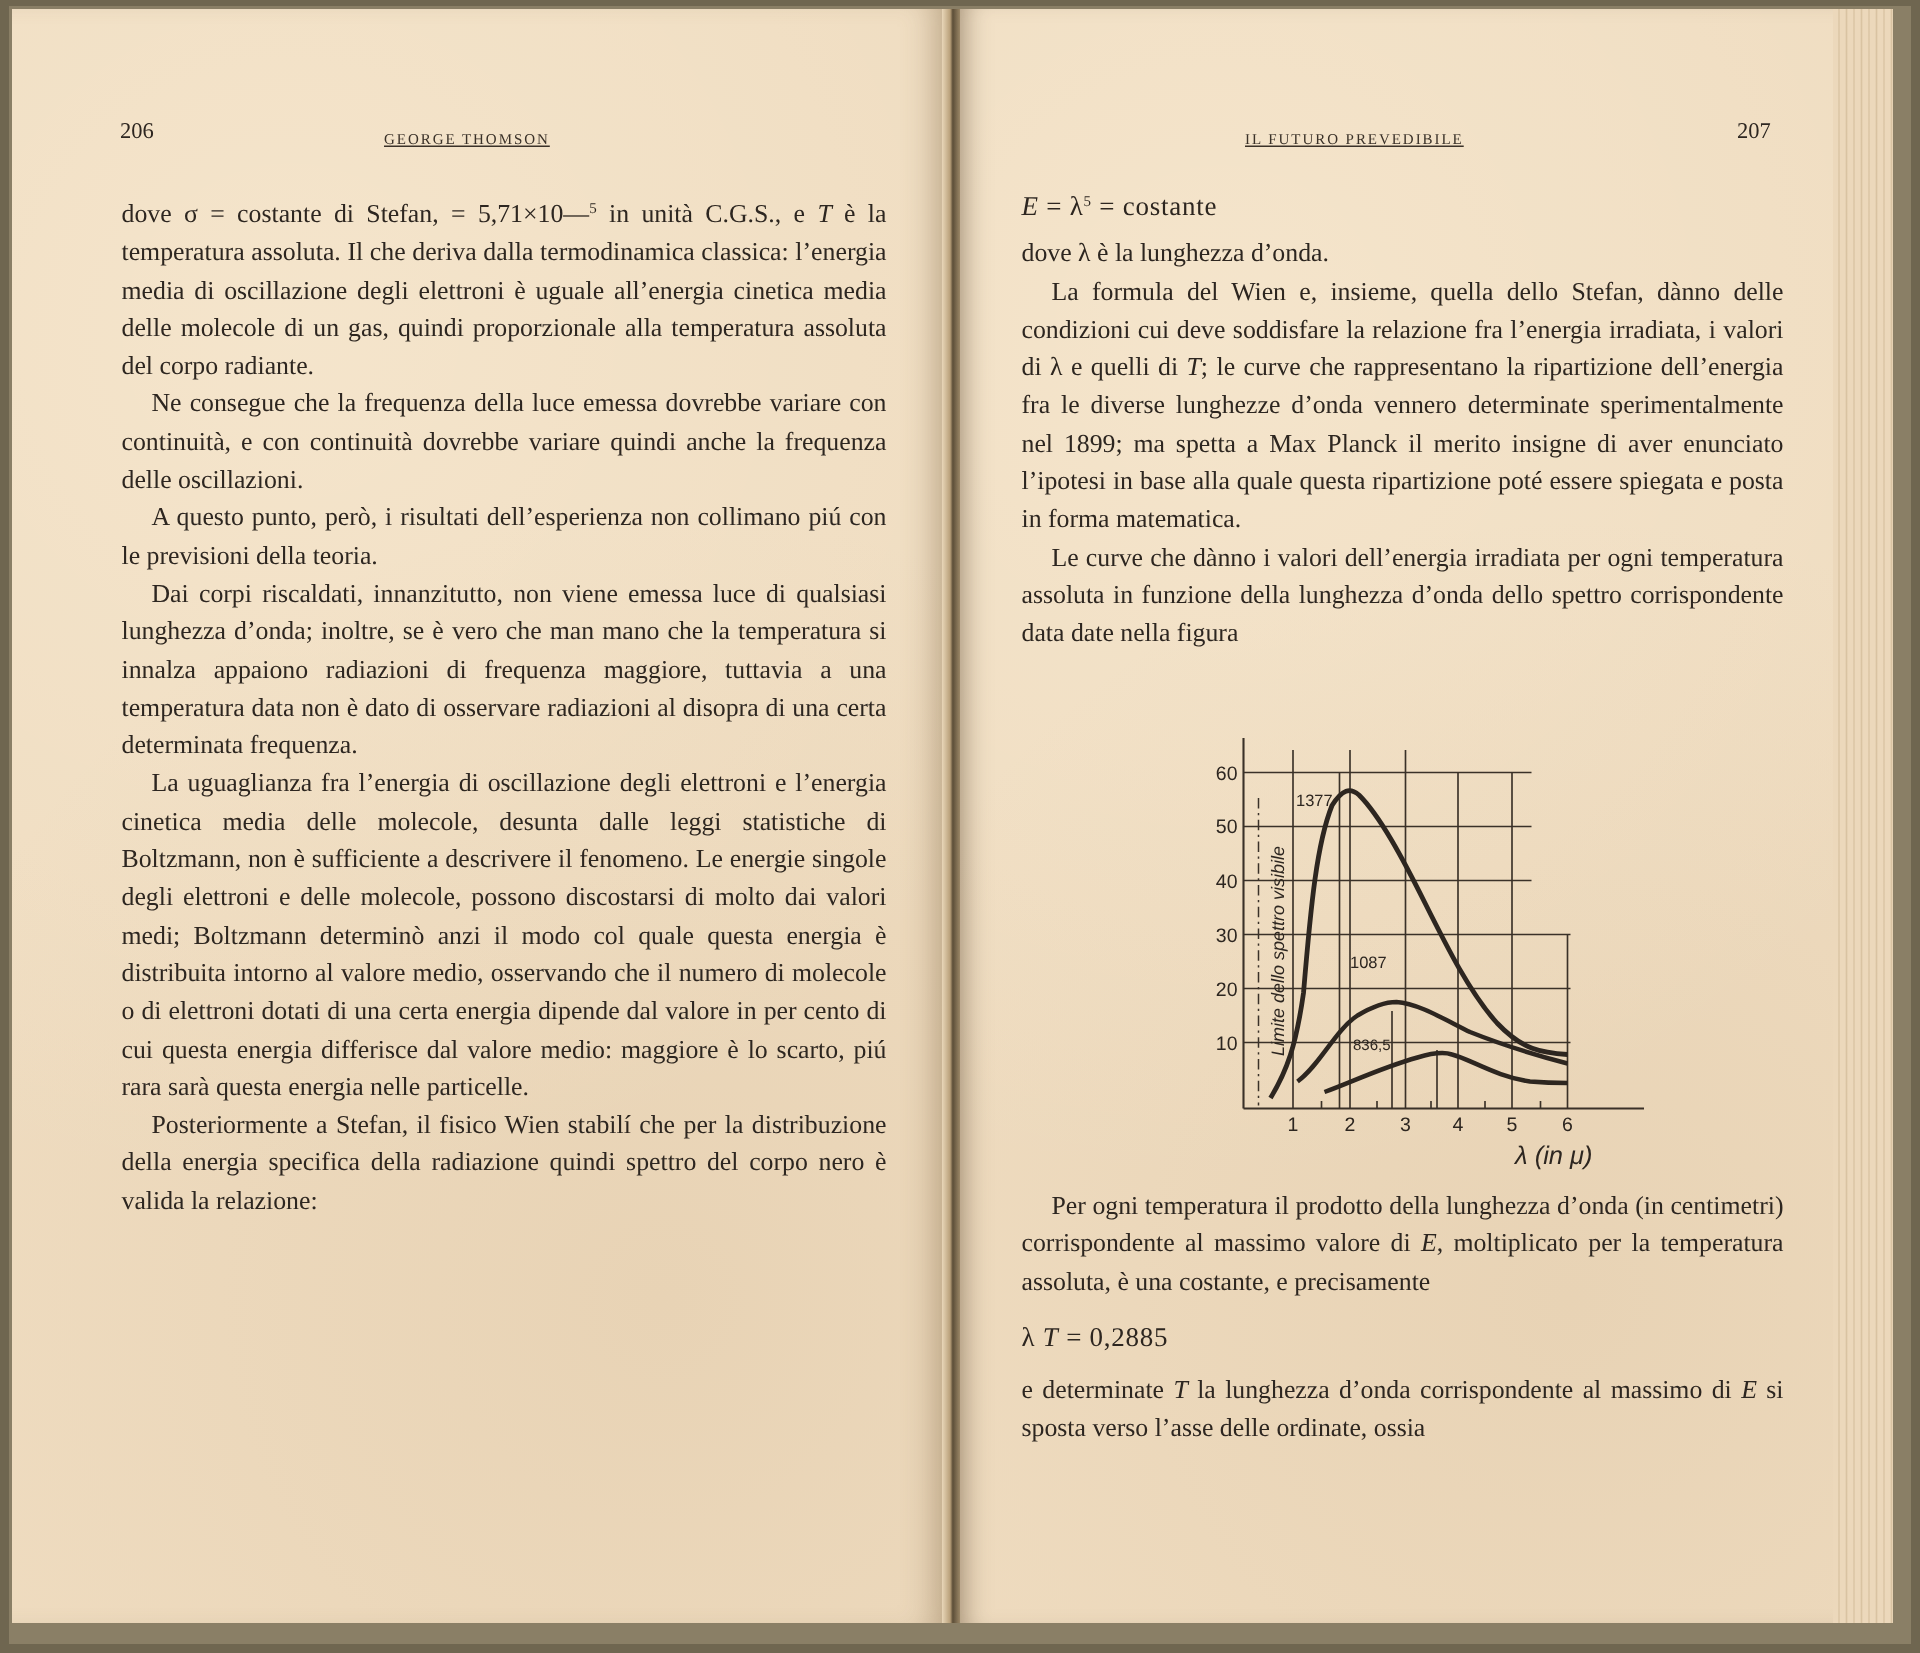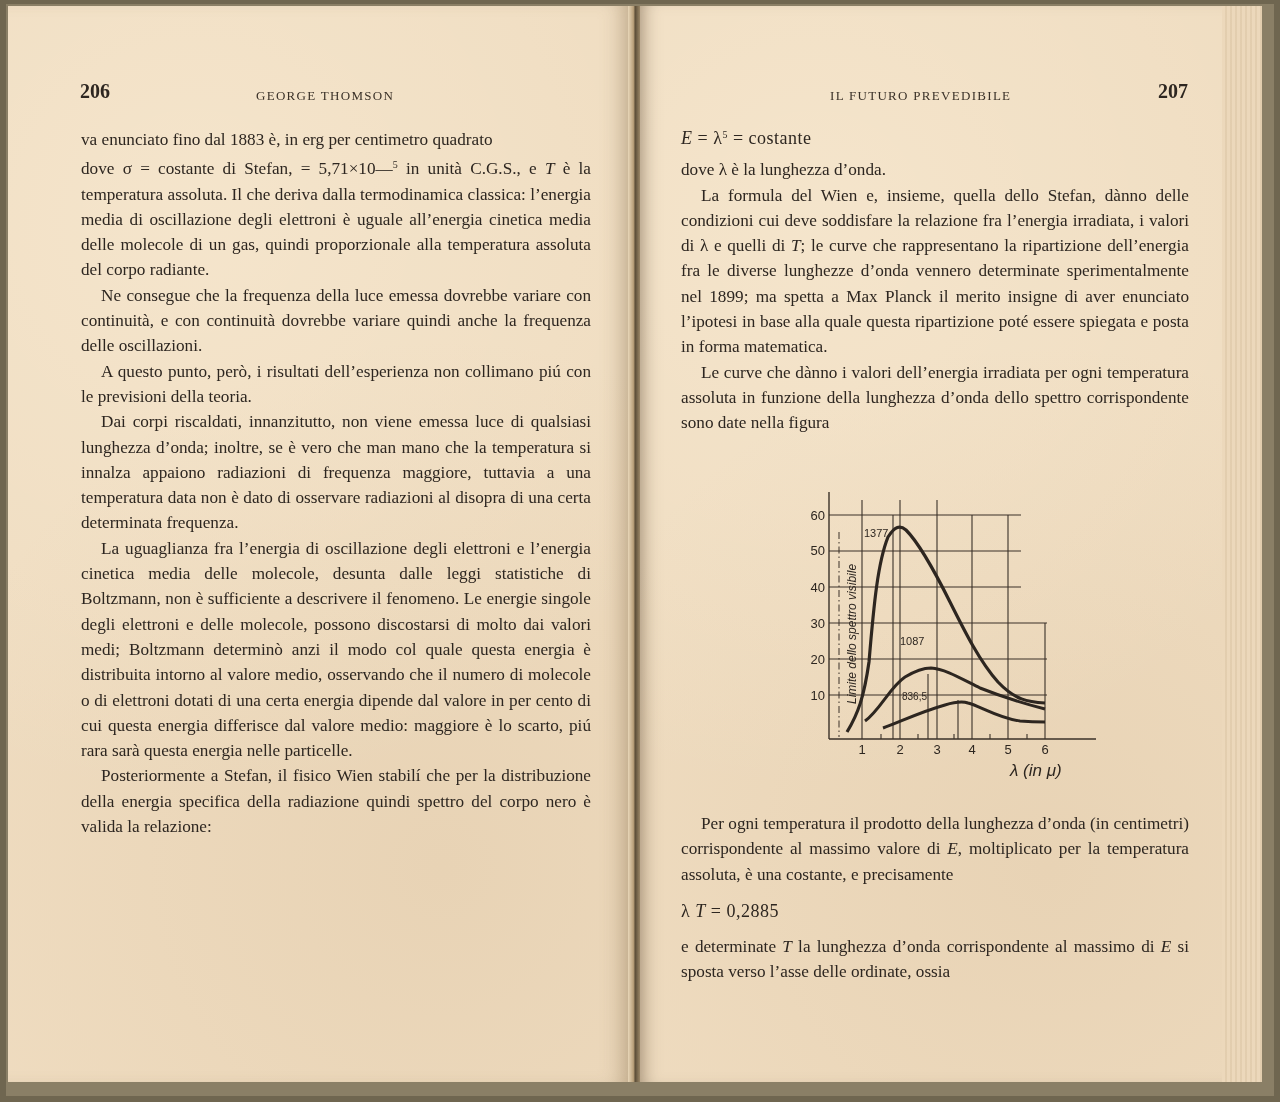--- a/index.html
+++ b/index.html
@@ -25,24 +25,24 @@
   .gutter {
     position:absolute; left:628px; top:6px; width:12px; height:1076px;
     background:linear-gradient(to right, #e8d6b8 0%, #b9a07a 45%, #5c4e38 60%, #9a8666 100%);
   }
   .edge-right {
     position:absolute; left:1222px; top:6px; width:40px; height:1076px;
     background:repeating-linear-gradient(to right, #ecd8bb 0px, #ecd8bb 3px, #d9c3a2 4px, #ecd8bb 5px);
   }
 
   .running-head {
-    position:absolute; top:88px; font-size:13px; letter-spacing:1.3px;
-    font-variant:small-caps; text-transform:uppercase; color:#3a3128;
+    position:absolute; top:88px; font-size:10px; letter-spacing:1.3px;
+    font-variant:small-caps; text-transform:uppercase; color:#3a3128;text-decoration:underline;
   }
-  .page-num { position:absolute; top:80px; font-size:20px; color:#2d2620;font-weight:bold; }
+  .page-num { position:absolute; top:80px; font-size:15px; color:#2d2620; }
 
   .text {
     position:absolute; font-size:17.2px; line-height:25.3px;
     text-align:justify; text-align-last:left; hyphens:manual;
   }
   .text p { margin:0; }
   .text p.indent { text-indent:20px; }
   .formula {
     font-size:18px; margin:10px 0 8px 0; letter-spacing:0.5px;
   }
@@ -60,21 +60,20 @@
 
 <div class="page page-left"></div>
 <div class="gutter"></div>
 <div class="edge-right"></div>
 <div class="page page-right"></div>
 
 <div class="page-num" style="left:80px;">206</div>
 <div class="running-head" style="left:256px;">GEORGE THOMSON</div>
 
 <div class="text" style="left:81px; top:127px; width:510px;">
-  <p>va enunciato fino dal 1883 è, in erg per centimetro quadrato</p>
   <p><span>dove σ = costante di Stefan, = 5,71×10—</span><sup>5</sup><span> in unità C.G.S., e </span><i>T</i><span> è la temperatura assoluta. Il che deriva dalla termodinamica classica: l’energia media di oscillazione degli elettroni è uguale all’energia cinetica media delle molecole di un gas, quindi proporzionale alla temperatura assoluta del corpo radiante.</span></p>
   <p class="indent">Ne consegue che la frequenza della luce emessa dovrebbe variare con continuità, e con continuità dovrebbe variare quindi anche la frequenza delle oscillazioni.</p>
   <p class="indent">A questo punto, però, i risultati dell’esperienza non collimano piú con le previsioni della teoria.</p>
   <p class="indent">Dai corpi riscaldati, innanzitutto, non viene emessa luce di qualsiasi lunghezza d’onda; inoltre, se è vero che man mano che la temperatura si innalza appaiono radiazioni di frequenza maggiore, tuttavia a una temperatura data non è dato di osservare radiazioni al disopra di una certa determinata frequenza.</p>
   <p class="indent">La uguaglianza fra l’energia di oscillazione degli elettroni e l’energia cinetica media delle molecole, desunta dalle leggi statistiche di Boltzmann, non è sufficiente a descrivere il fenomeno. Le energie singole degli elettroni e delle molecole, possono discostarsi di molto dai valori medi; Boltzmann determinò anzi il modo col quale questa energia è distribuita intorno al valore medio, osservando che il numero di molecole o di elettroni dotati di una certa energia dipende dal valore in per cento di cui questa energia differisce dal valore medio: maggiore è lo scarto, piú rara sarà questa energia nelle particelle.</p>
   <p class="indent">Posteriormente a Stefan, il fisico Wien stabilí che per la distribuzione della energia specifica della radiazione quindi spettro del corpo nero è valida la relazione:</p>
 </div>
 
 <div class="running-head" style="left:830px;text-align:right;">IL FUTURO PREVEDIBILE</div>
 <div class="page-num" style="left:1158px;">207</div>
@@ -82,21 +81,21 @@
 <div class="text" style="left:681px; top:120px; width:508px;">
   <div class="formula" style="margin:2px 0 6px 0;">
     <i>E</i>
     <span>=</span>
     <span>λ</span><sup>5</sup>
     <span>=</span>
     <span>costante</span>
   </div>
   <p>dove λ è la lunghezza d’onda.</p>
   <p class="indent"><span>La formula del Wien e, insieme, quella dello Stefan, dànno delle condizioni cui deve soddisfare la relazione fra l’energia irradiata, i valori di λ e quelli di </span><i>T</i><span>; le curve che rappresentano la ripartizione dell’energia fra le diverse lunghezze d’onda vennero determinate sperimentalmente nel 1899; ma spetta a Max Planck il merito insigne di aver enunciato l’ipotesi in base alla quale questa ripartizione poté essere spiegata e posta in forma matematica.</span></p>
-  <p class="indent">Le curve che dànno i valori dell’energia irradiata per ogni temperatura assoluta in funzione della lunghezza d’onda dello spettro corrispondente sono date nella figura</p>
+  <p class="indent">Le curve che dànno i valori dell’energia irradiata per ogni temperatura assoluta in funzione della lunghezza d’onda dello spettro corrispondente data date nella figura</p>
 </div>
 
 <div class="figure">
   <svg width="310" height="292" viewBox="0 0 310 292">
 
     <g stroke="#3a3128" stroke-width="1.1" fill="none">
 
       <line x1="29" y1="23" x2="221" y2="23"></line>
       <line x1="29" y1="59" x2="221" y2="59"></line>
       <line x1="29" y1="95" x2="221" y2="95"></line>
@@ -150,21 +149,21 @@
     <text class="fig-text" x="210" y="284" font-size="17" font-style="italic">λ (in μ)</text>
 
     <text class="fig-text" x="64" y="45" font-size="11">1377</text>
     <text class="fig-text" x="100" y="153" font-size="11">1087</text>
     <text class="fig-text" x="102" y="208" font-size="10">836,5</text>
 
     <text class="fig-text" font-size="12" font-style="italic" transform="translate(56,212) rotate(-90)">Limite dello spettro visibile</text>
   </svg>
 </div>
 
-<div class="text" style="left:681px; top:791px; width:508px;margin-top:20px;">
+<div class="text" style="left:681px; top:791px; width:508px;">
   <p class="indent"><span>Per ogni temperatura il prodotto della lunghezza d’onda (in centimetri) corrispondente al massimo valore di </span><i>E</i><span>, moltiplicato per la temperatura assoluta, è una costante, e precisamente</span></p>
   <div class="formula" style="margin:12px 0 10px 0;">
     <span>λ</span>
     <i>T</i>
     <span>=</span>
     <span>0,2885</span>
   </div>
   <p><span>e determinate </span><i>T</i><span> la lunghezza d’onda corrispondente al massimo di </span><i>E</i><span> si sposta verso l’asse delle ordinate, ossia</span></p>
 </div>
 

